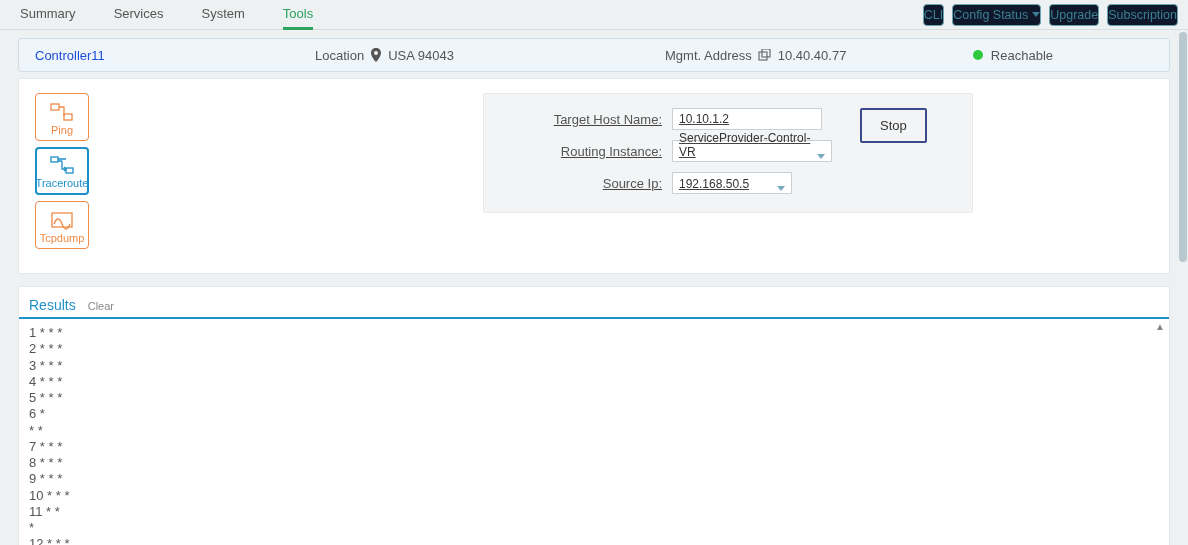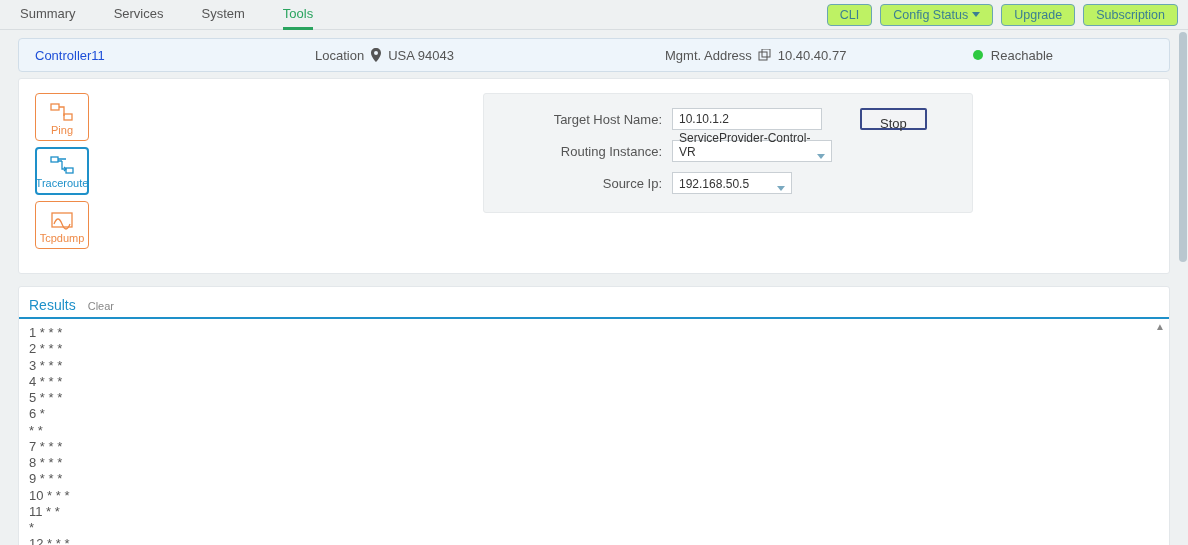--- a/index.html
+++ b/index.html
@@ -23,23 +23,23 @@
     height: 30px;
     padding: 0 10px 0 10px;
     border-bottom: 1px solid #d8dde0;
   }
   .topbar-left { display: flex; gap: 38px; align-items: flex-start; padding-left:10px;}
   .nav-item { color: #555; cursor: pointer; padding: 6px 0; }
   .nav-item.active { color: #2aa45f; border-bottom: 3px solid #2aa45f; font-weight:500;}
   .topbar-right { display: flex; gap: 8px; align-items: center; }
   .top-btn {
     border: 1px solid #6aa6b2;
-    background:#bef264;
+    background:#0f172a;
     color:#3b7f92;
-    padding:3px 12px;
+    padding:3px 0;
     border-radius:4px;
     cursor:pointer;
     font-size:12.5px;
     display:flex;
     align-items:center;
     gap:4px;
   }
   .caret-down {
     width:0;height:0;border-left:4px solid transparent;border-right:4px solid transparent;border-top:5px solid #3b7f92;
   }
@@ -95,36 +95,36 @@
   .form-panel {
     background:#f2f4f5;
     border:1px solid #e6e9eb;
     border-radius:3px;
     padding:14px 18px 18px 18px;
     width:490px;
     margin-right:180px;
     display:flex;
     gap:18px;
   }
-  .form-grid { display:grid; grid-template-columns: 160px 170px; row-gap:10px; column-gap:10px; align-items:center;}
+  .form-grid { display:grid; grid-template-columns: 160px 170px; row-gap:10px; column-gap:10px; align-items:center;text-decoration:underline;}
   .form-label { text-align:right; color:#555; font-size:13px;}
   .text-input {
     border:1px solid #c9cfd4; background:#fff; height:22px; padding:2px 6px; font-size:12px; color:#333; width:150px;
   }
   .select-like {
     border:1px solid #c9cfd4; background:#fff; height:22px; padding:2px 6px; font-size:12px; color:#333; width:160px;
     display:flex; align-items:flex-end; justify-content:space-between;
   }
   .select-like .chev {
     width:0;height:0;border-left:4px solid transparent;border-right:4px solid transparent;border-top:5px solid #7aa9c0;
   }
   .stop-btn {
     border:2px solid #3a4a8a; background:#f3f4f6; color:#333;
     padding:6px 18px; border-radius:2px; cursor:pointer; font-size:13px;
-    height:22px; align-self:flex-start;
+    height:35px; align-self:flex-start;
   }
 
   
   .results-card {
     margin: 12px 18px 0 18px;
     background:#fff;
     border:1px solid #e3e7ea;
     border-radius:3px;
     padding:0;
     height:308px;

